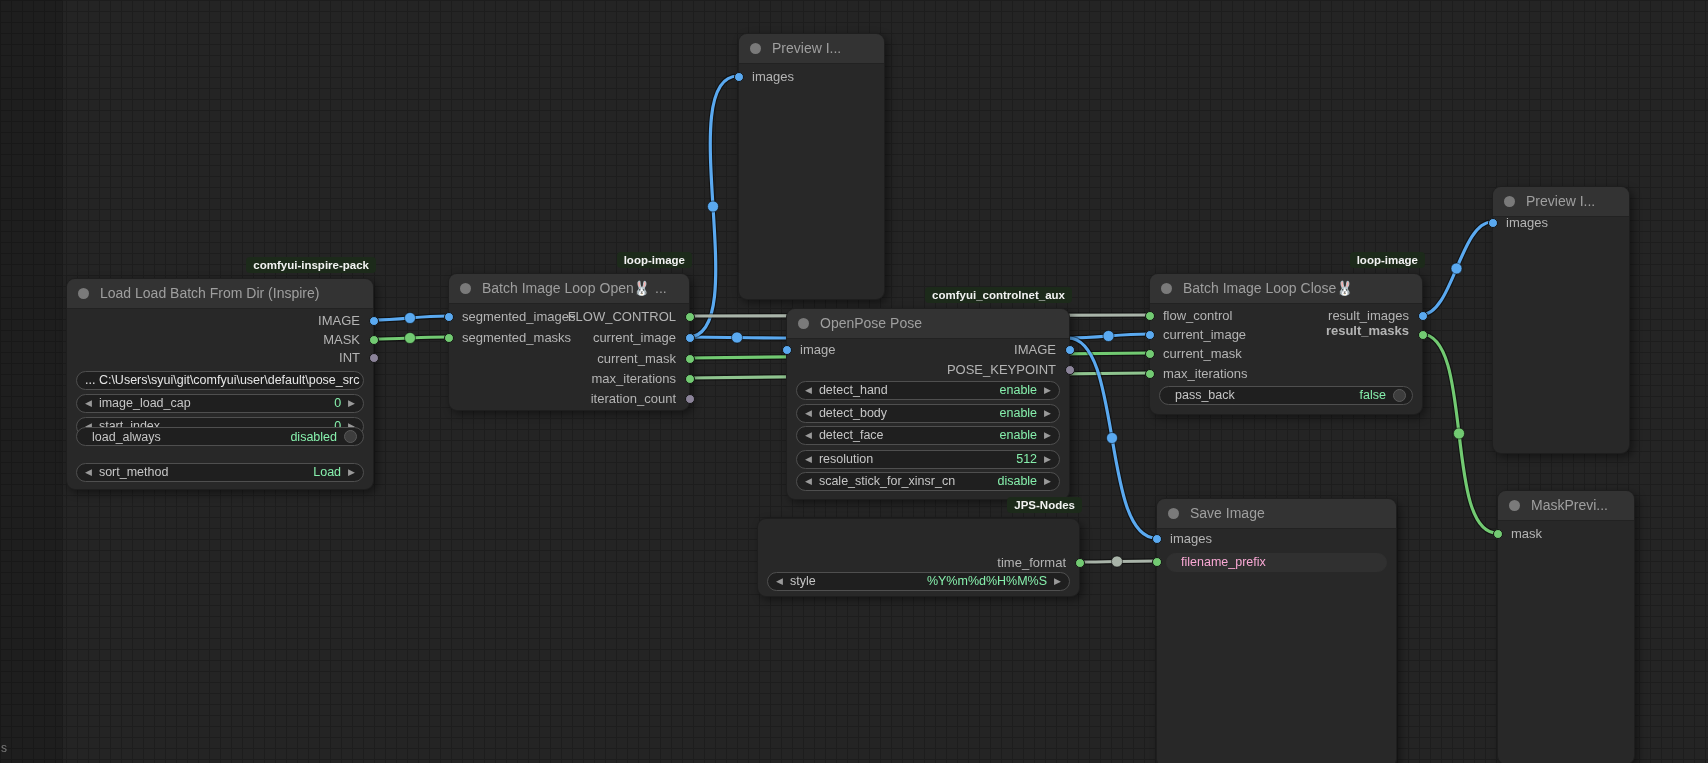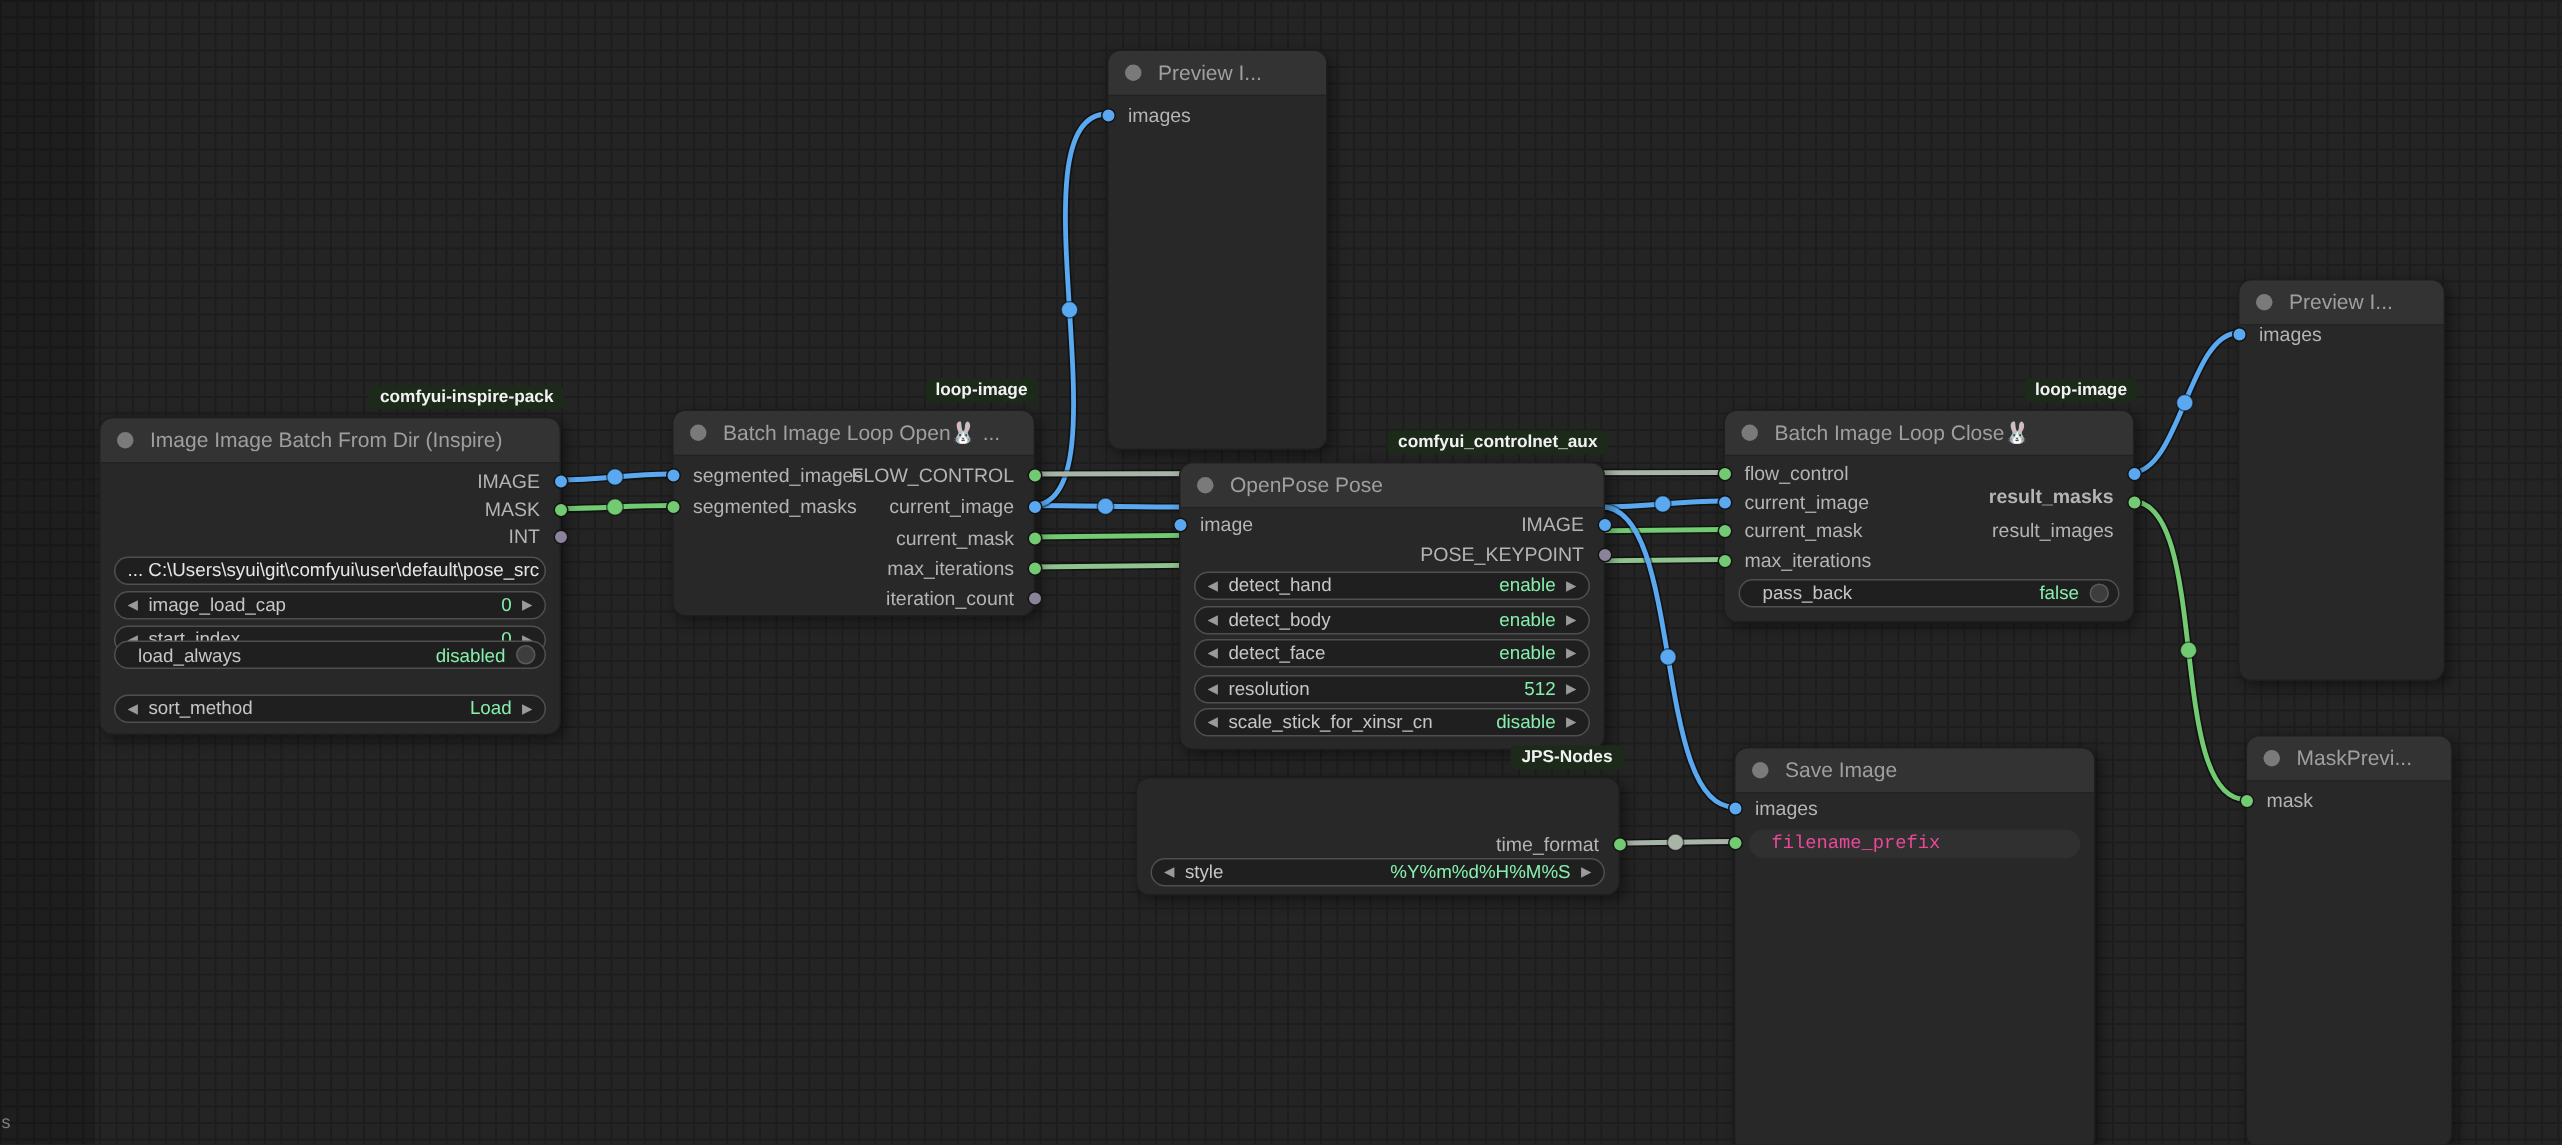--- a/index.html
+++ b/index.html
@@ -21,21 +21,21 @@
     border-radius:8px 8px 0 0;border-bottom:1px solid #222;}
   .tdot{position:absolute;left:11px;top:9px;width:11px;height:11px;border-radius:50%;background:#7a7a7a;}
   .ttext{position:absolute;left:33px;top:6px;font-size:14px;color:#9f9f9f;white-space:nowrap;overflow:hidden;max-width:calc(100% - 40px);}
   .badge{position:absolute;right:-3px;top:-22px;background:#1c2a1a;color:#f2f2f2;
     font-size:11.5px;font-weight:bold;padding:2px 7px;border-radius:4px;white-space:nowrap;}
   .port-dot{position:absolute;width:10px;height:10px;border-radius:50%;border:1px solid #141414;box-sizing:border-box;}
   .port-label{position:absolute;font-size:13px;color:#b4b4b4;white-space:nowrap;}
   .widget{position:absolute;left:9px;right:9px;height:19px;background:#1f1f1f;border:1px solid #4f4f4f;
     border-radius:10px;display:flex;align-items:center;font-size:12.5px;color:#c6c6c6;
     padding:0 8px;box-sizing:border-box;overflow:hidden;}
-  .widget.muted{background:#303030;border-color:#303030;color:#ec4899;font-family:Liberation Mono, monospace;}
+  .widget.muted{background:#303030;border-color:#303030;color:#f9a8d4;}
   .arrow{color:#9a9a9a;font-size:9px;line-height:1;flex:0 0 auto;}
   .wlabel{margin-left:7px;white-space:nowrap;}
   .wvalue{margin-left:auto;color:#86efac;margin-right:7px;white-space:nowrap;}
   .wcenter{width:100%;text-align:center;color:#e6e6e6;white-space:nowrap;}
   .tcircle{flex:0 0 auto;width:13px;height:13px;border-radius:50%;background:#3d3d3d;
     border:1px solid #5a5a5a;box-sizing:border-box;margin-right:-2px;}
 </style>
 </head>
 <body>
 
@@ -77,21 +77,21 @@
       <circle cx="1456.5" cy="268.5" r="5.5" fill="#5aa9f0" stroke="rgba(0,0,0,0.5)" stroke-width="1"></circle>
       <path d="M 1421 334 C 1474.2546946287366 334, 1443.7453053712634 533, 1497 533" stroke="rgba(0,0,0,0.45)" stroke-width="5.5" fill="none"></path>
       <path d="M 1421 334 C 1474.2546946287366 334, 1443.7453053712634 533, 1497 533" stroke="#72ca72" stroke-width="3.2" fill="none"></path>
       <circle cx="1459" cy="433.5" r="5.5" fill="#72ca72" stroke="rgba(0,0,0,0.5)" stroke-width="1"></circle>
     </svg>
   <div id="nodes">
       <div class="node" style="left: 66px; top: 278px; width: 306px; height: 210px;">
         <div class="badge" style="background: rgb(28, 42, 26);">comfyui-inspire-pack</div>
         <div class="node-title">
           <span class="tdot" style="background: rgb(122, 122, 122);"></span>
-          <span class="ttext">Image Image Batch From Dir (Inspire)</span>
+          <span class="ttext">Load Load Batch From Dir (Inspire)</span>
         </div>
         <span class="port-dot" style="right: -5.5px; top: 37px; background: rgb(90, 169, 240);"></span>
         <span class="port-label" style="right: 13px; top: 34px;">IMAGE</span>
         <span class="port-dot" style="right: -5.5px; top: 56px; background: rgb(114, 202, 114);"></span>
         <span class="port-label" style="right: 13px; top: 53px;">MASK</span>
         <span class="port-dot" style="right: -5.5px; top: 74px; background: rgb(139, 131, 153);"></span>
         <span class="port-label" style="right: 13px; top: 71px;">INT</span>
         <div class="widget" style="top: 91.5px;">
           <span class="wcenter">... C:\Users\syui\git\comfyui\user\default\pose_src</span>
         </div>
@@ -210,21 +210,21 @@
         </div>
         <span class="port-dot" style="left: -5.5px; top: 37px; background: rgb(114, 202, 114);"></span>
         <span class="port-label" style="left: 13px; top: 34px;">flow_control</span>
         <span class="port-dot" style="left: -5.5px; top: 56px; background: rgb(90, 169, 240);"></span>
         <span class="port-label" style="left: 13px; top: 53px;">current_image</span>
         <span class="port-dot" style="left: -5.5px; top: 75px; background: rgb(114, 202, 114);"></span>
         <span class="port-label" style="left: 13px; top: 72px;">current_mask</span>
         <span class="port-dot" style="left: -5.5px; top: 95px; background: rgb(114, 202, 114);"></span>
         <span class="port-label" style="left: 13px; top: 92px;">max_iterations</span>
         <span class="port-dot" style="right: -5.5px; top: 37px; background: rgb(90, 169, 240);"></span>
-        <span class="port-label" style="right: 13px; top: 34px; margin-top: 38px;">result_images</span>
+        <span class="port-label" style="right: 13px; top: 34px;">result_images</span>
         <span class="port-dot" style="right: -5.5px; top: 56px; background: rgb(114, 202, 114);"></span>
         <span class="port-label" style="right: 13px; top: 49px; font-weight: bold;">result_masks</span>
         <div class="widget" style="top: 111.5px;">
           <span class="wlabel">pass_back</span>
           <span class="wvalue">false</span>
           <span class="tcircle"></span>
         </div>
       </div>
       <div class="node" style="left: 1156px; top: 498px; width: 239px; height: 268px;">
         <div class="node-title">

